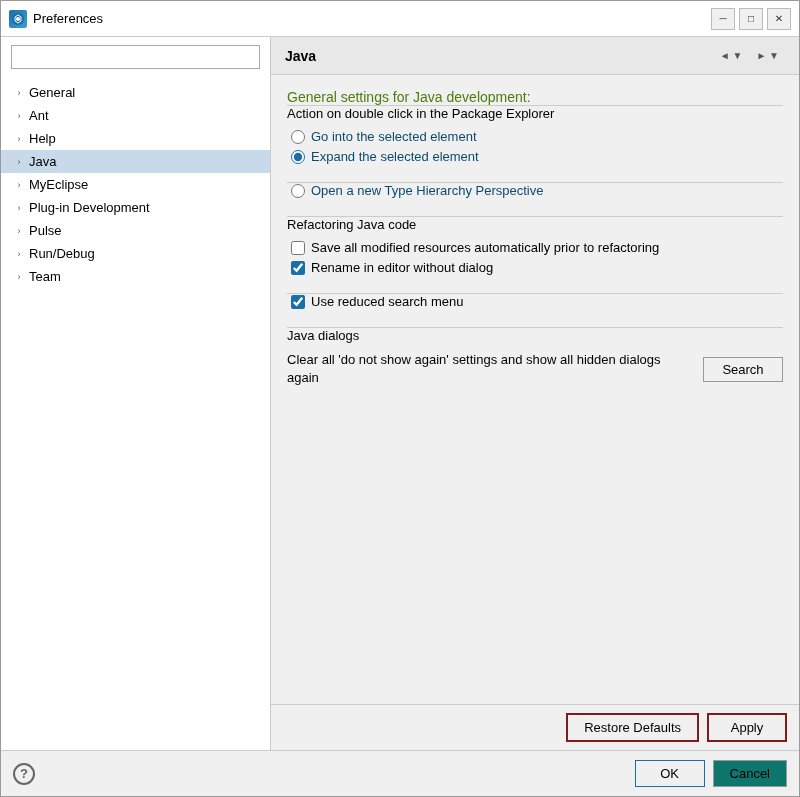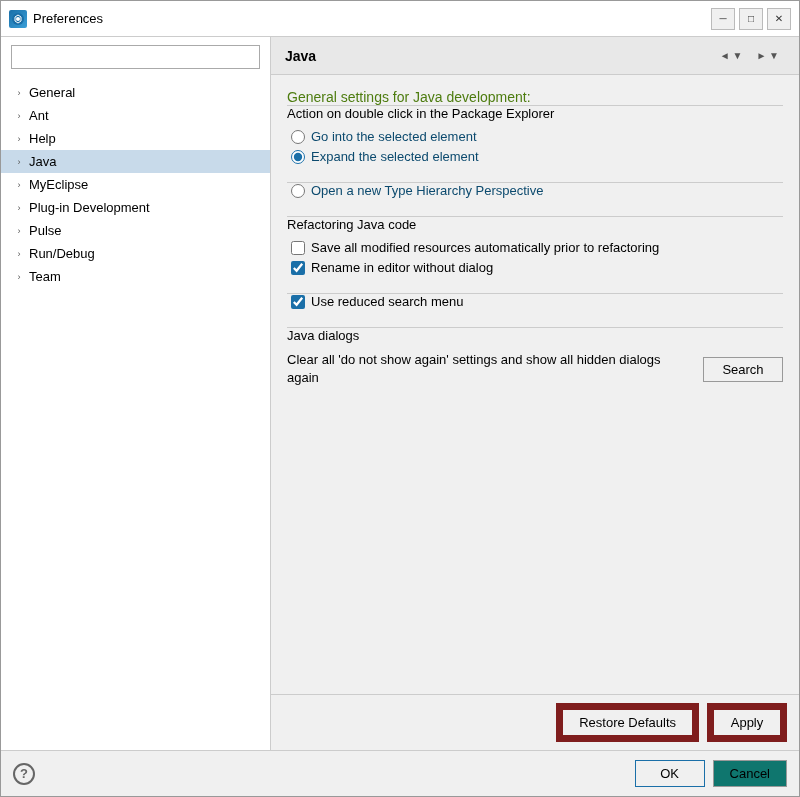--- a/index.html
+++ b/index.html
@@ -237,21 +237,21 @@
       padding: 8px 12px;
       display: flex;
       justify-content: flex-end;
       gap: 8px;
       background: #f0f0f0;
       flex-shrink: 0;
     }
     .footer-btn {
       padding: 5px 16px;
       background: #f0f0f0;
-      border: 7px solid #7f1d1d;
+      border: 2px solid #7f1d1d;
       cursor: pointer;
       font-size: 13px;
       color: #000;
       min-width: 80px;
     }
     .bottom-bar {
       background: #f0f0f0;
       border-top: 1px solid #ccc;
       padding: 8px 12px;
       display: flex;

